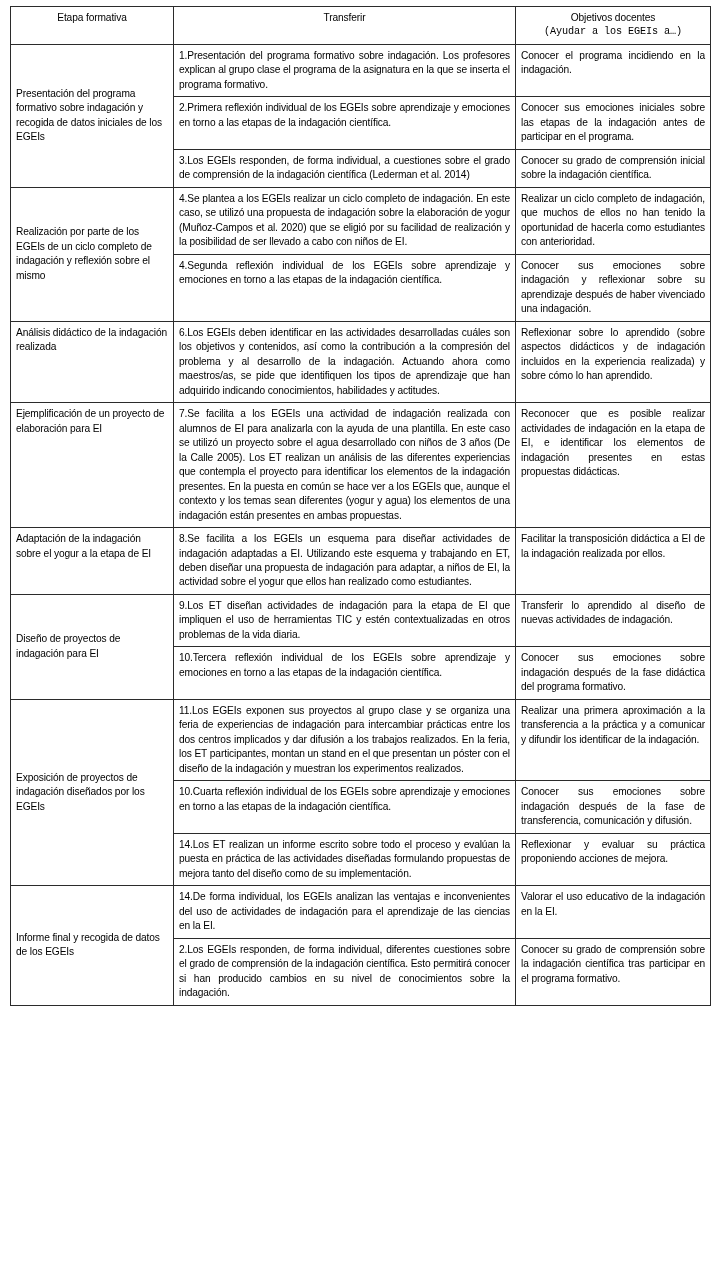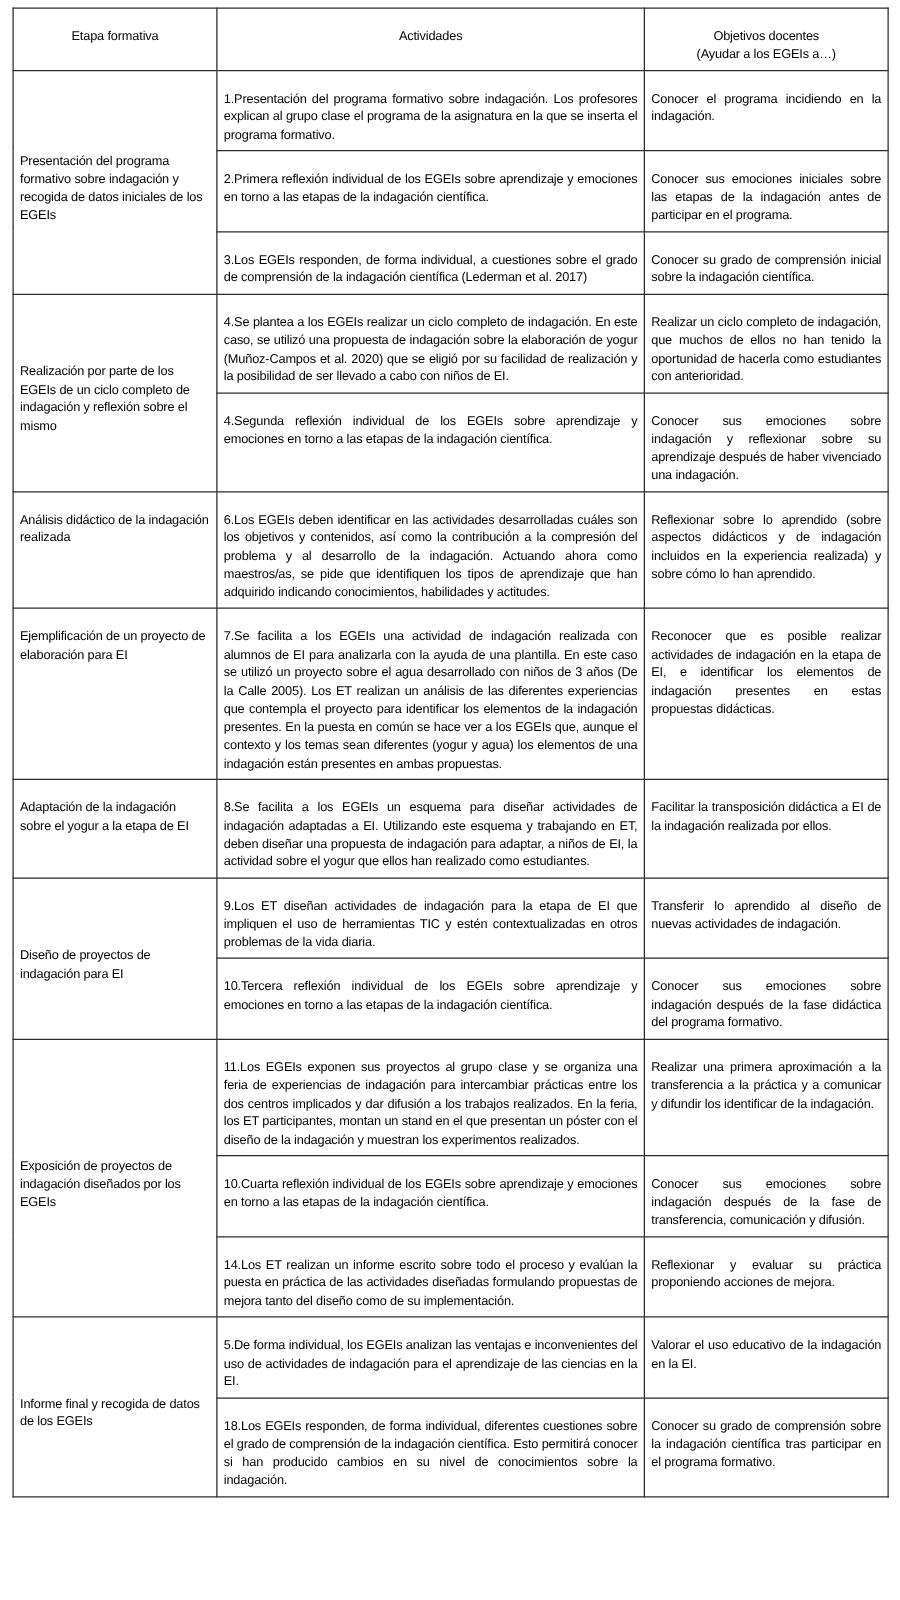--- a/index.html
+++ b/index.html
@@ -27,34 +27,34 @@
     border: 1px solid #2b2b2b;
   }
   table.program-table col.c-etapa  { width: 163px; }
   table.program-table col.c-act    { width: 342px; }
   table.program-table col.c-obj    { width: 195px; }
 
   table.program-table th,
   table.program-table td {
     border: 1px solid #2b2b2b;
     vertical-align: top;
-    padding: 16px 5px 4px 5px;
+    padding: 4px 5px 4px 5px;
     font-size: 10.2px;
     line-height: 1.42;
     letter-spacing: -0.12px;
   }
   th.hdr {
     text-align: center;
     vertical-align: middle;
     font-weight: normal;
     padding-top: 7px;
     padding-bottom: 7px;
     font-size: 10.4px;
   }
-  th.hdr .sub { display: block; }
+  th.hdr .sub { display: block; font-family: Liberation Mono, monospace; }
 
   td.etapa {
     vertical-align: top;
     line-height: 1.52;
     margin-left: 47px;
   }
   td.etapa.mid { vertical-align: middle; }
 
   td.act {
     text-align: justify;
@@ -72,39 +72,39 @@
 <div class="table-wrap">
   <table class="program-table">
     <colgroup>
       <col class="c-etapa">
       <col class="c-act">
       <col class="c-obj">
     </colgroup>
     <thead>
       <tr>
         <th class="hdr">Etapa formativa</th>
-        <th class="hdr">Actividades</th>
+        <th class="hdr">Transferir</th>
         <th class="hdr">
           <span>Objetivos docentes</span>
           <span class="sub">(Ayudar a los EGEIs a…)</span>
         </th>
       </tr>
     </thead>
     <tbody id="table-body">
         <tr>
           <td class="etapa mid" rowspan="3">Presentación del programa formativo sobre indagación y recogida de datos iniciales de los EGEIs</td>
           <td class="act">1.Presentación del programa formativo sobre indagación. Los profesores explican al grupo clase el programa de la asignatura en la que se inserta el programa formativo.</td>
           <td class="obj">Conocer el programa incidiendo en la indagación.</td>
         </tr>
         <tr>
           <td class="act">2.Primera reflexión individual de los EGEIs sobre aprendizaje y emociones en torno a las etapas de la indagación científica.</td>
           <td class="obj">Conocer sus emociones iniciales sobre las etapas de la indagación antes de participar en el programa.</td>
         </tr>
         <tr>
-          <td class="act">3.Los EGEIs responden, de forma individual, a cuestiones sobre el grado de comprensión de la indagación científica (Lederman et al. 2017)</td>
+          <td class="act">3.Los EGEIs responden, de forma individual, a cuestiones sobre el grado de comprensión de la indagación científica (Lederman et al. 2014)</td>
           <td class="obj">Conocer su grado de comprensión inicial sobre la indagación científica.</td>
         </tr>
         <tr>
           <td class="etapa mid" rowspan="2">Realización por parte de los EGEIs de un ciclo completo de indagación y reflexión sobre el mismo</td>
           <td class="act">4.Se plantea a los EGEIs realizar un ciclo completo de indagación. En este caso, se utilizó una propuesta de indagación sobre la elaboración de yogur (Muñoz-Campos et al. 2020) que se eligió por su facilidad de realización y la posibilidad de ser llevado a cabo con niños de EI.</td>
           <td class="obj">Realizar un ciclo completo de indagación, que muchos de ellos no han tenido la oportunidad de hacerla como estudiantes con anterioridad.</td>
         </tr>
         <tr>
           <td class="act">4.Segunda reflexión individual de los EGEIs sobre aprendizaje y emociones en torno a las etapas de la indagación científica.</td>
           <td class="obj">Conocer sus emociones sobre indagación y reflexionar sobre su aprendizaje después de haber vivenciado una indagación.</td>
@@ -141,22 +141,22 @@
         <tr>
           <td class="act">10.Cuarta reflexión individual de los EGEIs sobre aprendizaje y emociones en torno a las etapas de la indagación científica.</td>
           <td class="obj">Conocer sus emociones sobre indagación después de la fase de transferencia, comunicación y difusión.</td>
         </tr>
         <tr>
           <td class="act">14.Los ET realizan un informe escrito sobre todo el proceso y evalúan la puesta en práctica de las actividades diseñadas formulando propuestas de mejora tanto del diseño como de su implementación.</td>
           <td class="obj">Reflexionar y evaluar su práctica proponiendo acciones de mejora.</td>
         </tr>
         <tr>
           <td class="etapa mid" rowspan="2">Informe final y recogida de datos de los EGEIs</td>
-          <td class="act">5.De forma individual, los EGEIs analizan las ventajas e inconvenientes del uso de actividades de indagación para el aprendizaje de las ciencias en la EI.</td>
+          <td class="act">14.De forma individual, los EGEIs analizan las ventajas e inconvenientes del uso de actividades de indagación para el aprendizaje de las ciencias en la EI.</td>
           <td class="obj">Valorar el uso educativo de la indagación en la EI.</td>
         </tr>
         <tr>
-          <td class="act">18.Los EGEIs responden, de forma individual, diferentes cuestiones sobre el grado de comprensión de la indagación científica. Esto permitirá conocer si han producido cambios en su nivel de conocimientos sobre la indagación.</td>
+          <td class="act">2.Los EGEIs responden, de forma individual, diferentes cuestiones sobre el grado de comprensión de la indagación científica. Esto permitirá conocer si han producido cambios en su nivel de conocimientos sobre la indagación.</td>
           <td class="obj">Conocer su grado de comprensión sobre la indagación científica tras participar en el programa formativo.</td>
         </tr>
       </tbody>
   </table>
 </div>
 
 </body></html>

